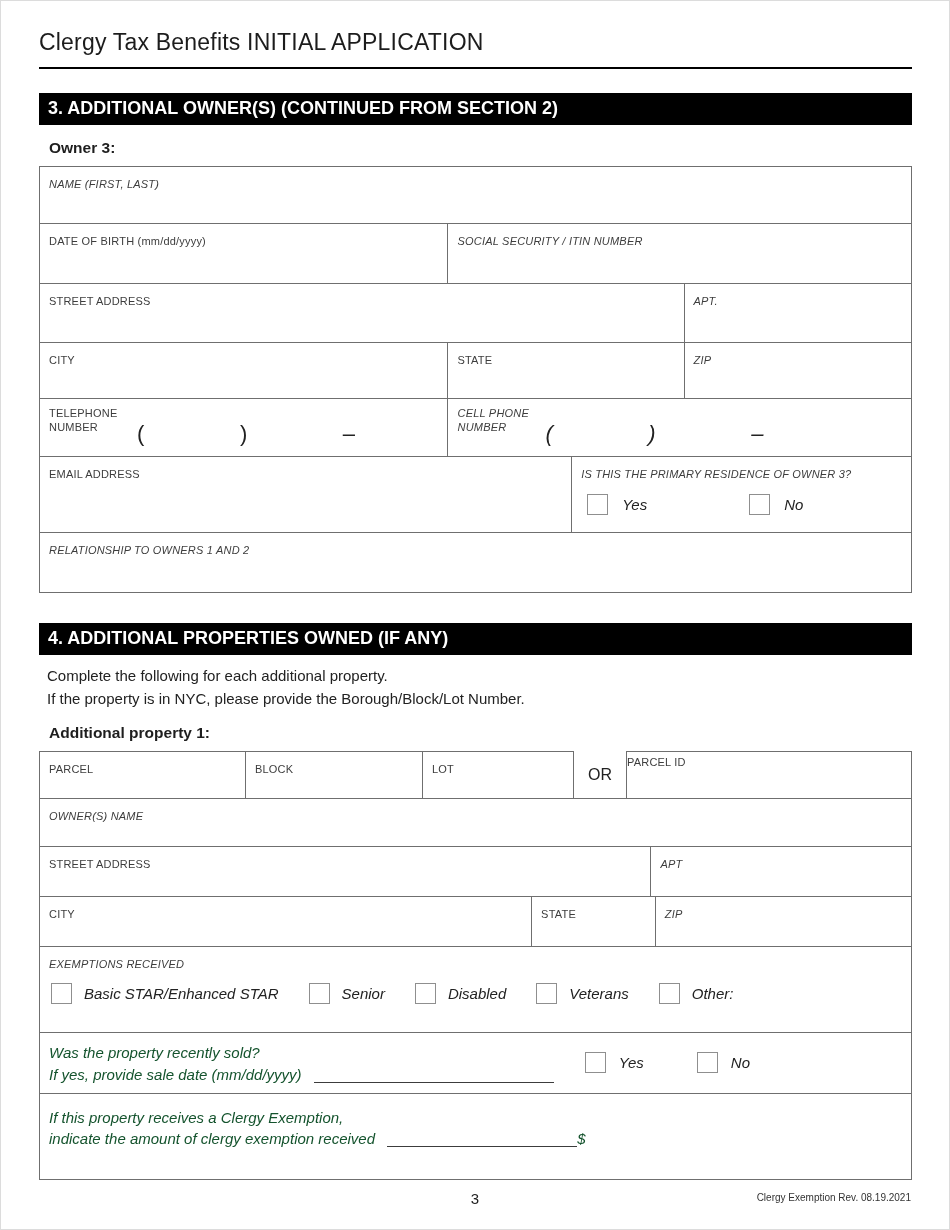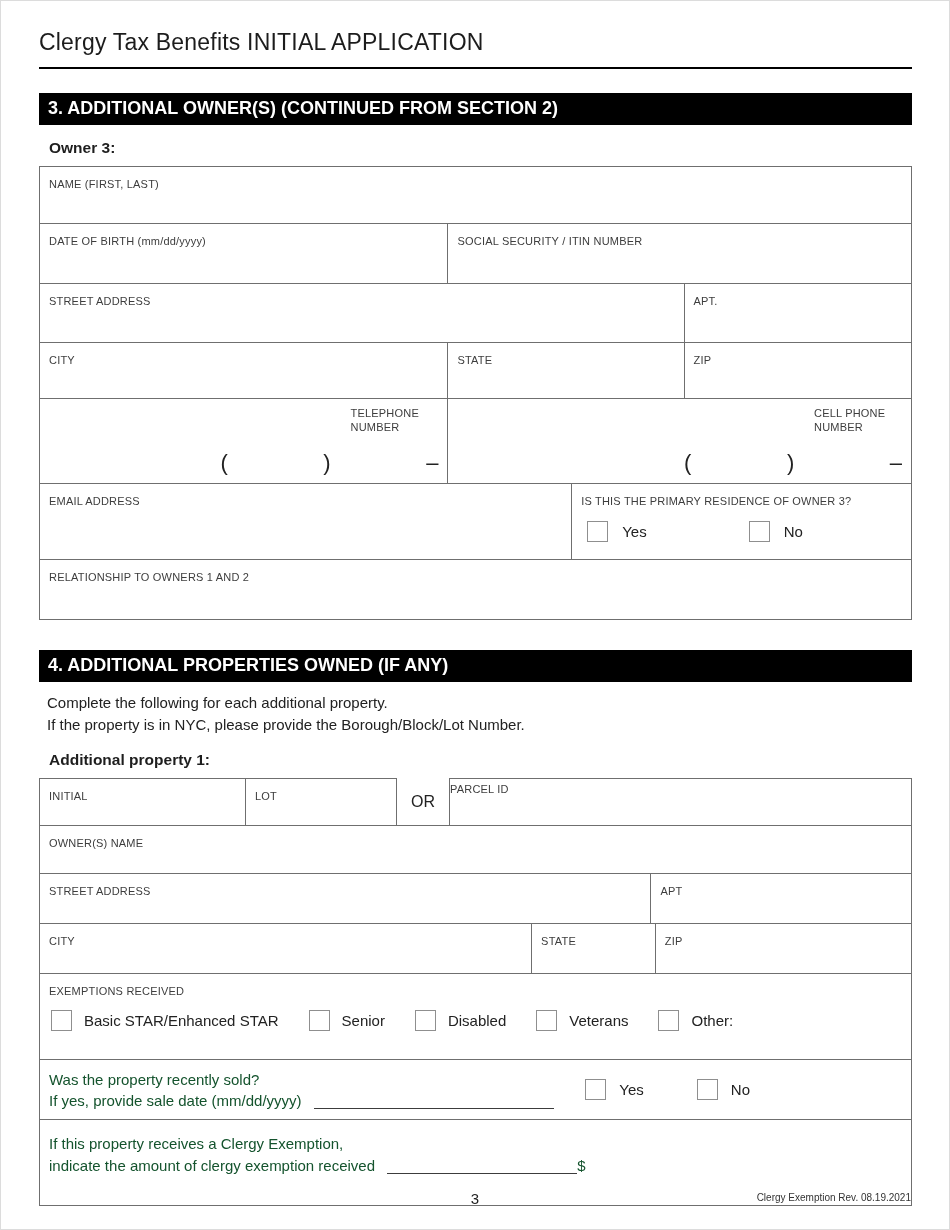--- a/index.html
+++ b/index.html
@@ -29,21 +29,21 @@
   }
   .bar-s3{margin-top:24px;}
   .bar-s4{margin-top:30px;}
   .sub-label{font-weight:bold;font-size:15.5px;margin:14px 0 9px 10px;}
   .intro{font-size:15px;line-height:1.5;margin:10px 0 0 8px;color:#222;}
 
   .form-table{border:1px solid var(--line);}
   .frow{display:flex;border-bottom:1px solid var(--line);}
   .frow:last-child{border-bottom:none;}
   .fcell{border-right:1px solid var(--line);padding:7px 9px;position:relative;}
-  .fcell:last-child{border-right:none;}
+  .fcell:last-child{border-right:none;font-style:italic;}
   .grow{flex:1;}
   .flabel{font-size:11px;color:var(--label);letter-spacing:0.2px;line-height:1.3;display:inline-block;}
   .two-line{white-space:pre-line;}
 
   .h57{min-height:57px}.h60{min-height:60px}.h59{min-height:59px}.h56{min-height:56px}
   .h58{min-height:58px}.h76{min-height:76px}
   .h48{min-height:48px}.h50{min-height:50px}.h86{min-height:86px}.h85{min-height:85px}
 
   .c47{width:46.9%;}
   .c74{width:74%;}
@@ -52,21 +52,21 @@
   .c70{width:70.2%;}
   .c56{width:56.5%;}
   .c14{width:14.2%;}
 
   .checkbox{
     width:21px;height:21px;flex:0 0 21px;
     border:1px solid var(--cb-border);background:#fff;display:inline-block;
   }
   .opt-label{font-size:15px;color:#222;}
 
-  .phone-cell{display:flex;align-items:flex-end;flex-direction:column;}
+  .phone-cell{display:flex;align-items:flex-start;}
   .phone-cell .two-line{width:88px;flex-shrink:0;}
   .phone-glyphs{
     display:flex;justify-content:space-between;width:218px;
     font-size:22px;color:#222;margin-top:15px;
   }
 
   .yn-row{display:flex;align-items:center;gap:14px;margin-top:12px;padding-left:6px;}
   .ml88{margin-left:88px;}
   .ml40{margin-left:40px;}
 
@@ -201,21 +201,24 @@
 
   <div class="intro">
     <div>Complete the following for each additional property.</div>
     <div>If the property is in NYC, please provide the Borough/Block/Lot Number.</div>
   </div>
 
   <div class="sub-label">Additional property 1:</div>
 
   <div class="bbl-row">
     <div class="bbl-box w-borough">
-      <span class="flabel">INITIAL</span>
+      <span class="flabel">PARCEL</span>
+    </div>
+    <div class="bbl-box w-block">
+      <span class="flabel">BLOCK</span>
     </div>
     <div class="bbl-box w-lot">
       <span class="flabel">LOT</span>
     </div>
     <div class="bbl-or">
       <span>OR</span>
     </div>
     <div class="parcel">
       <span class="flabel">PARCEL ID</span>
     </div>

